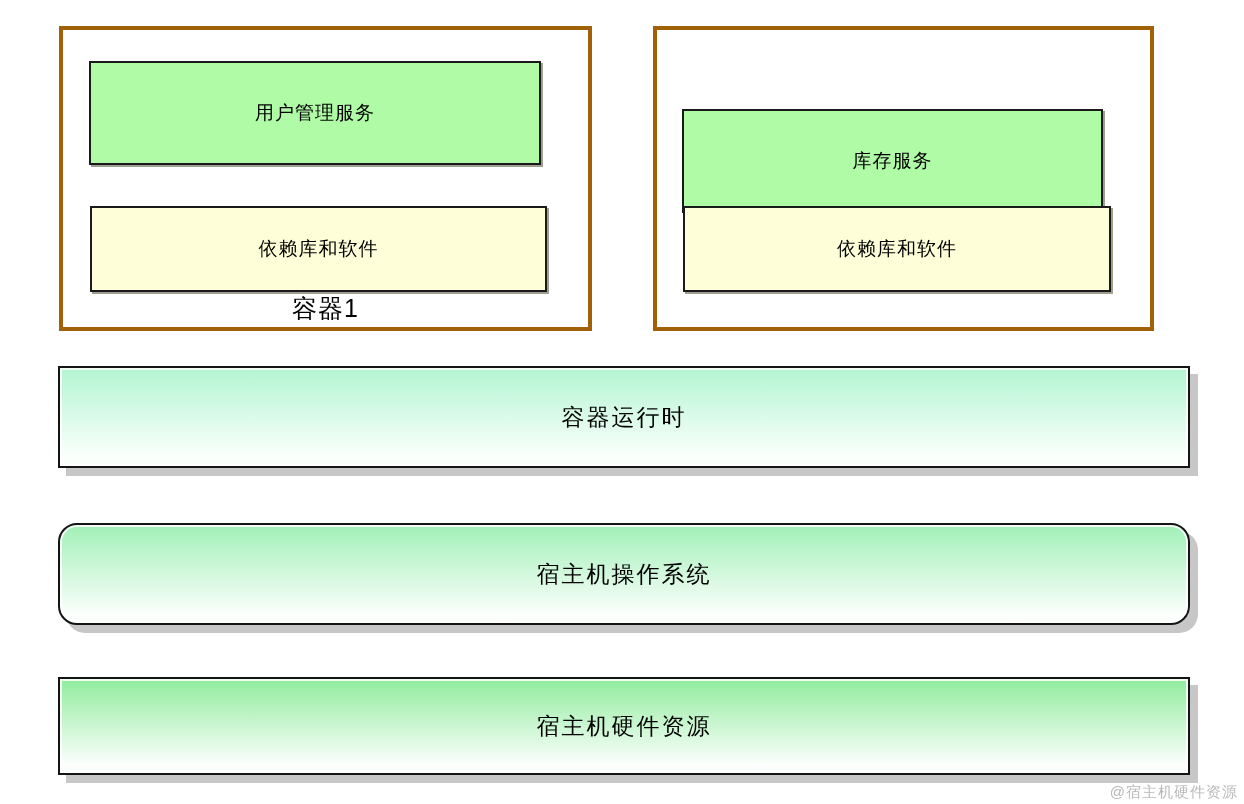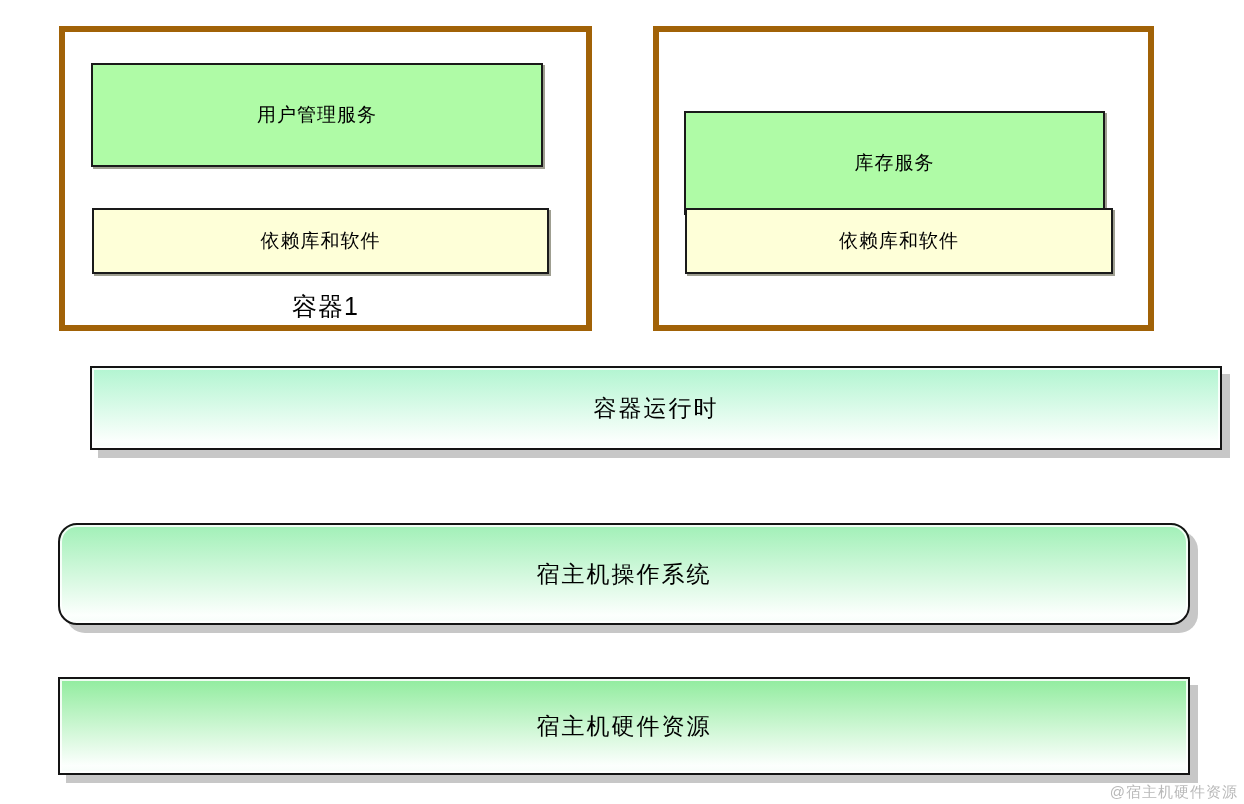--- a/index.html
+++ b/index.html
@@ -14,39 +14,39 @@
     width: 1244px;
     height: 804px;
     background: #ffffff;
     overflow: hidden;
   }
   .container-box {
     position: absolute;
     top: 26px;
     height: 305px;
     background: #ffffff;
-    border: 6px solid #a16207;
+    border: 4px solid #a16207;
     box-sizing: border-box;
   }
   .container-box.c1 { left: 59px;  width: 533px; }
   .container-box.c2 { left: 653px; width: 501px; }
 
   .inner-box {
     position: absolute;
     box-sizing: border-box;
     border: 2px solid #1a1a1a;
     display: flex;
     align-items: center;
     justify-content: center;
     font-size: 19px;
     letter-spacing: 1px;
     box-shadow: 2px 2px 0 rgba(80, 80, 55, 0.55);
   }
   .service-box { top: 31px;  height: 104px; }
-  .deps-box    { top: 176px; height: 66px; }
+  .deps-box    { top: 176px; height: 86px; }
 
   .c1 .service-box { left: 26px; width: 452px; }
   .c1 .deps-box    { left: 27px; width: 457px; }
   .c2 .service-box { left: 25px; width: 421px; margin-top: 48px; }
   .c2 .deps-box    { left: 26px; width: 428px; }
 
   .container-label {
     position: absolute;
     left: 0; right: 0;
     bottom: 2px;
@@ -64,21 +64,21 @@
     border: 2px solid #141414;
     display: flex;
     align-items: center;
     justify-content: center;
     font-size: 23px;
     font-weight: 500;
     letter-spacing: 2px;
     background: linear-gradient(180deg, var(--top-color, #a5f0bd) 0%, #fcfffd 92%, #f7fdf9 100%);
     box-shadow: 8px 8px 0 0 #c7c7c7, inset 0 0 0 2px rgba(255, 255, 255, 0.85);
   }
-  .layer-1 { top: 366px; height: 84px; margin-left: 32px; }
+  .layer-1 { top: 366px; height: 102px; }
   .layer-2 { top: 523px; height: 102px; border-radius: 19px; }
   .layer-3 { top: 677px; height: 98px; }
 
   .watermark {
     position: absolute;
     right: 6px;
     bottom: 2px;
     font-size: 15px;
     color: #b9b9b9;
     letter-spacing: 1px;

